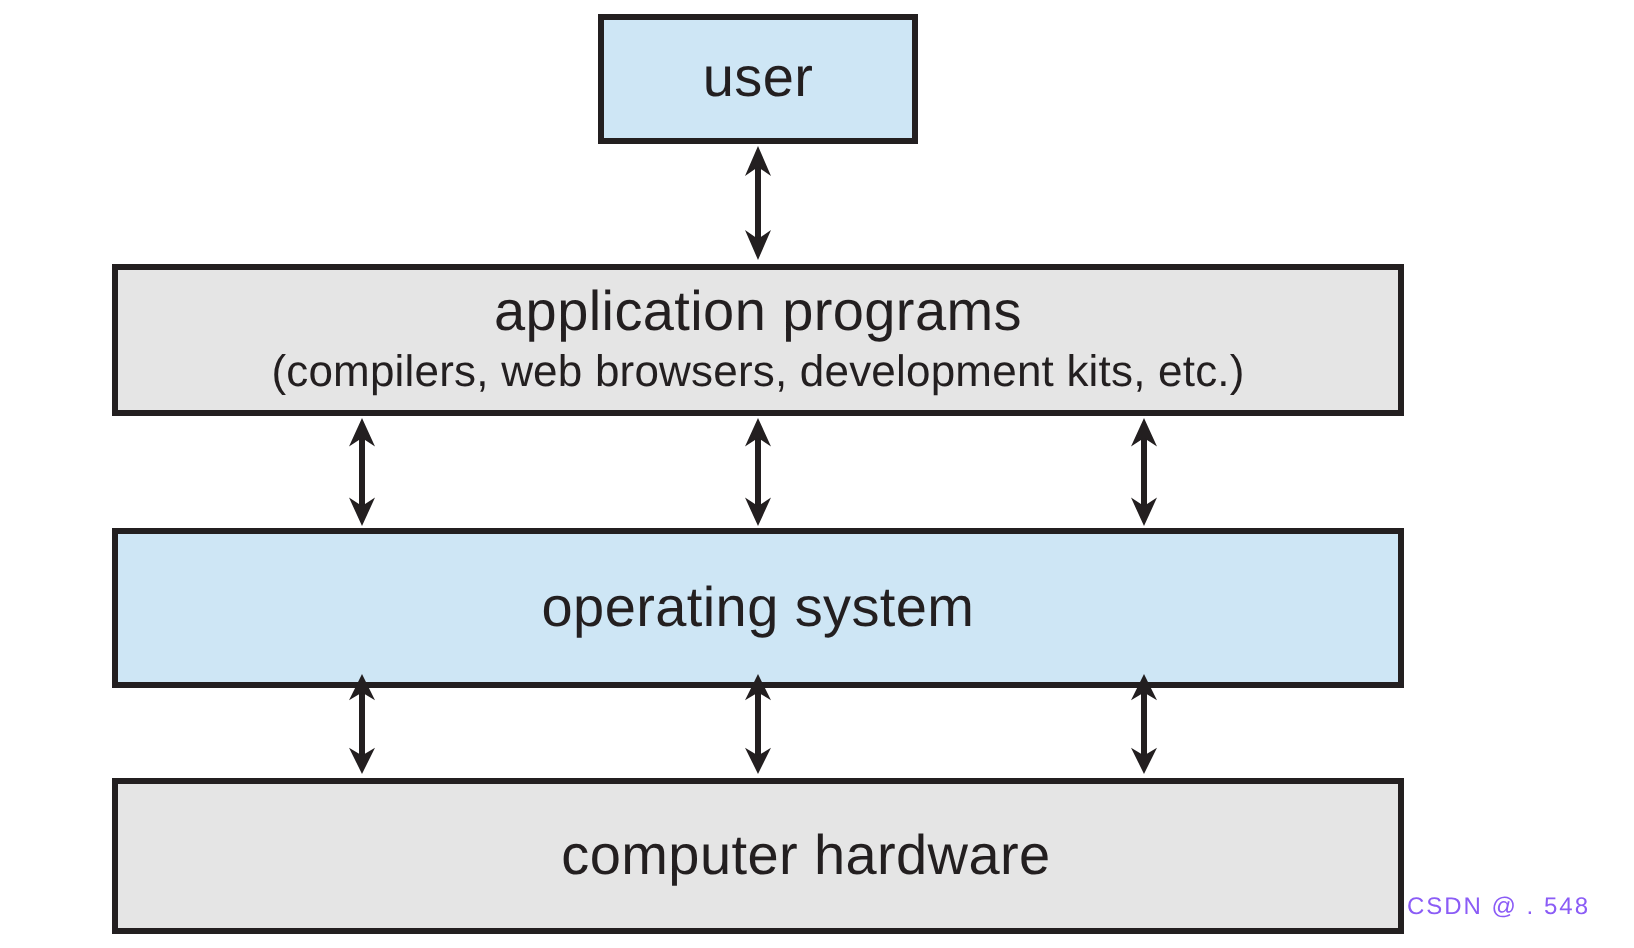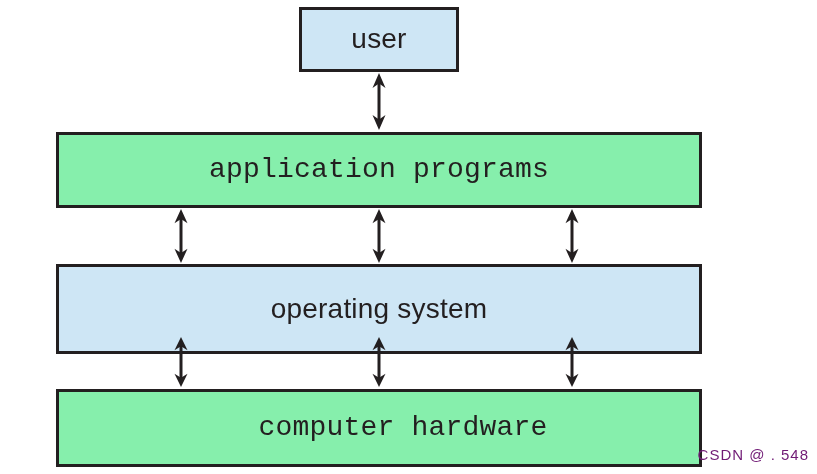--- a/index.html
+++ b/index.html
@@ -20,33 +20,33 @@
     border: 3px solid #231f20;
     box-sizing: border-box;
     display: flex;
     flex-direction: column;
     align-items: center;
     justify-content: center;
     text-align: center;
     color: #231f20;
   }
   .layer-box.blue { background: #cee6f5; }
-  .layer-box.gray { background: #86efac; font-family: Liberation Mono, monospace; }
+  .layer-box.gray { background: #e5e5e5; }
 
   #user-box {
     left: 299px; top: 7px;
     width: 160px; height: 65px; justify-content: center;
   }
   #app-box {
     left: 56px; top: 132px;
     width: 646px; height: 76px;
   }
   #os-box {
     left: 56px; top: 264px;
-    width: 646px; height: 90px; text-align: right;
+    width: 646px; height: 80px; text-align: right;
   }
   #hw-box {
     left: 56px; top: 389px;
     width: 646px; height: 78px; padding-left: 48px;
   }
 
   .layer-title {
     font-size: 28px;
     line-height: 1.15;
     letter-spacing: 0.2px;
@@ -57,24 +57,24 @@
     letter-spacing: 0.1px;
   }
 
   .arrow {
     position: absolute;
     display: block;
   }
 
   .watermark {
     position: absolute;
-    right: 8px;
+    right: 22px;
     top: 446px;
-    font-size: 15px;
-    color: #701a75;
+    font-size: 12px;
+    color: #8b5cf6;
     letter-spacing: 1px;
     font-family: "Liberation Sans", sans-serif;
   }
 </style>
 </head>
 <body>
 
 <div class="canvas">
 
   <div class="layer-box blue" id="user-box">
@@ -82,20 +82,21 @@
   </div>
 
   <svg class="arrow" style="left:369px; top:73px;" width="20" height="57" viewBox="0 0 20 57" preserveAspectRatio="none">
     <line x1="10" y1="10" x2="10" y2="47" stroke="#231f20" stroke-width="3"></line>
     <polygon points="10,0 16.5,15 10,10.5 3.5,15" fill="#231f20"></polygon>
     <polygon points="10,57 16.5,42 10,46.5 3.5,42" fill="#231f20"></polygon>
   </svg>
 
   <div class="layer-box gray" id="app-box">
     <div class="layer-title">application programs</div>
+    <div class="layer-subtitle">(compilers, web browsers, development kits, etc.)</div>
   </div>
 
   <svg class="arrow" style="left:171px; top:209px;" width="20" height="54" viewBox="0 0 20 57" preserveAspectRatio="none">
     <line x1="10" y1="10" x2="10" y2="47" stroke="#231f20" stroke-width="3"></line>
     <polygon points="10,0 16.5,15 10,10.5 3.5,15" fill="#231f20"></polygon>
     <polygon points="10,57 16.5,42 10,46.5 3.5,42" fill="#231f20"></polygon>
   </svg>
   <svg class="arrow" style="left:369px; top:209px;" width="20" height="54" viewBox="0 0 20 57" preserveAspectRatio="none">
     <line x1="10" y1="10" x2="10" y2="47" stroke="#231f20" stroke-width="3"></line>
     <polygon points="10,0 16.5,15 10,10.5 3.5,15" fill="#231f20"></polygon>

